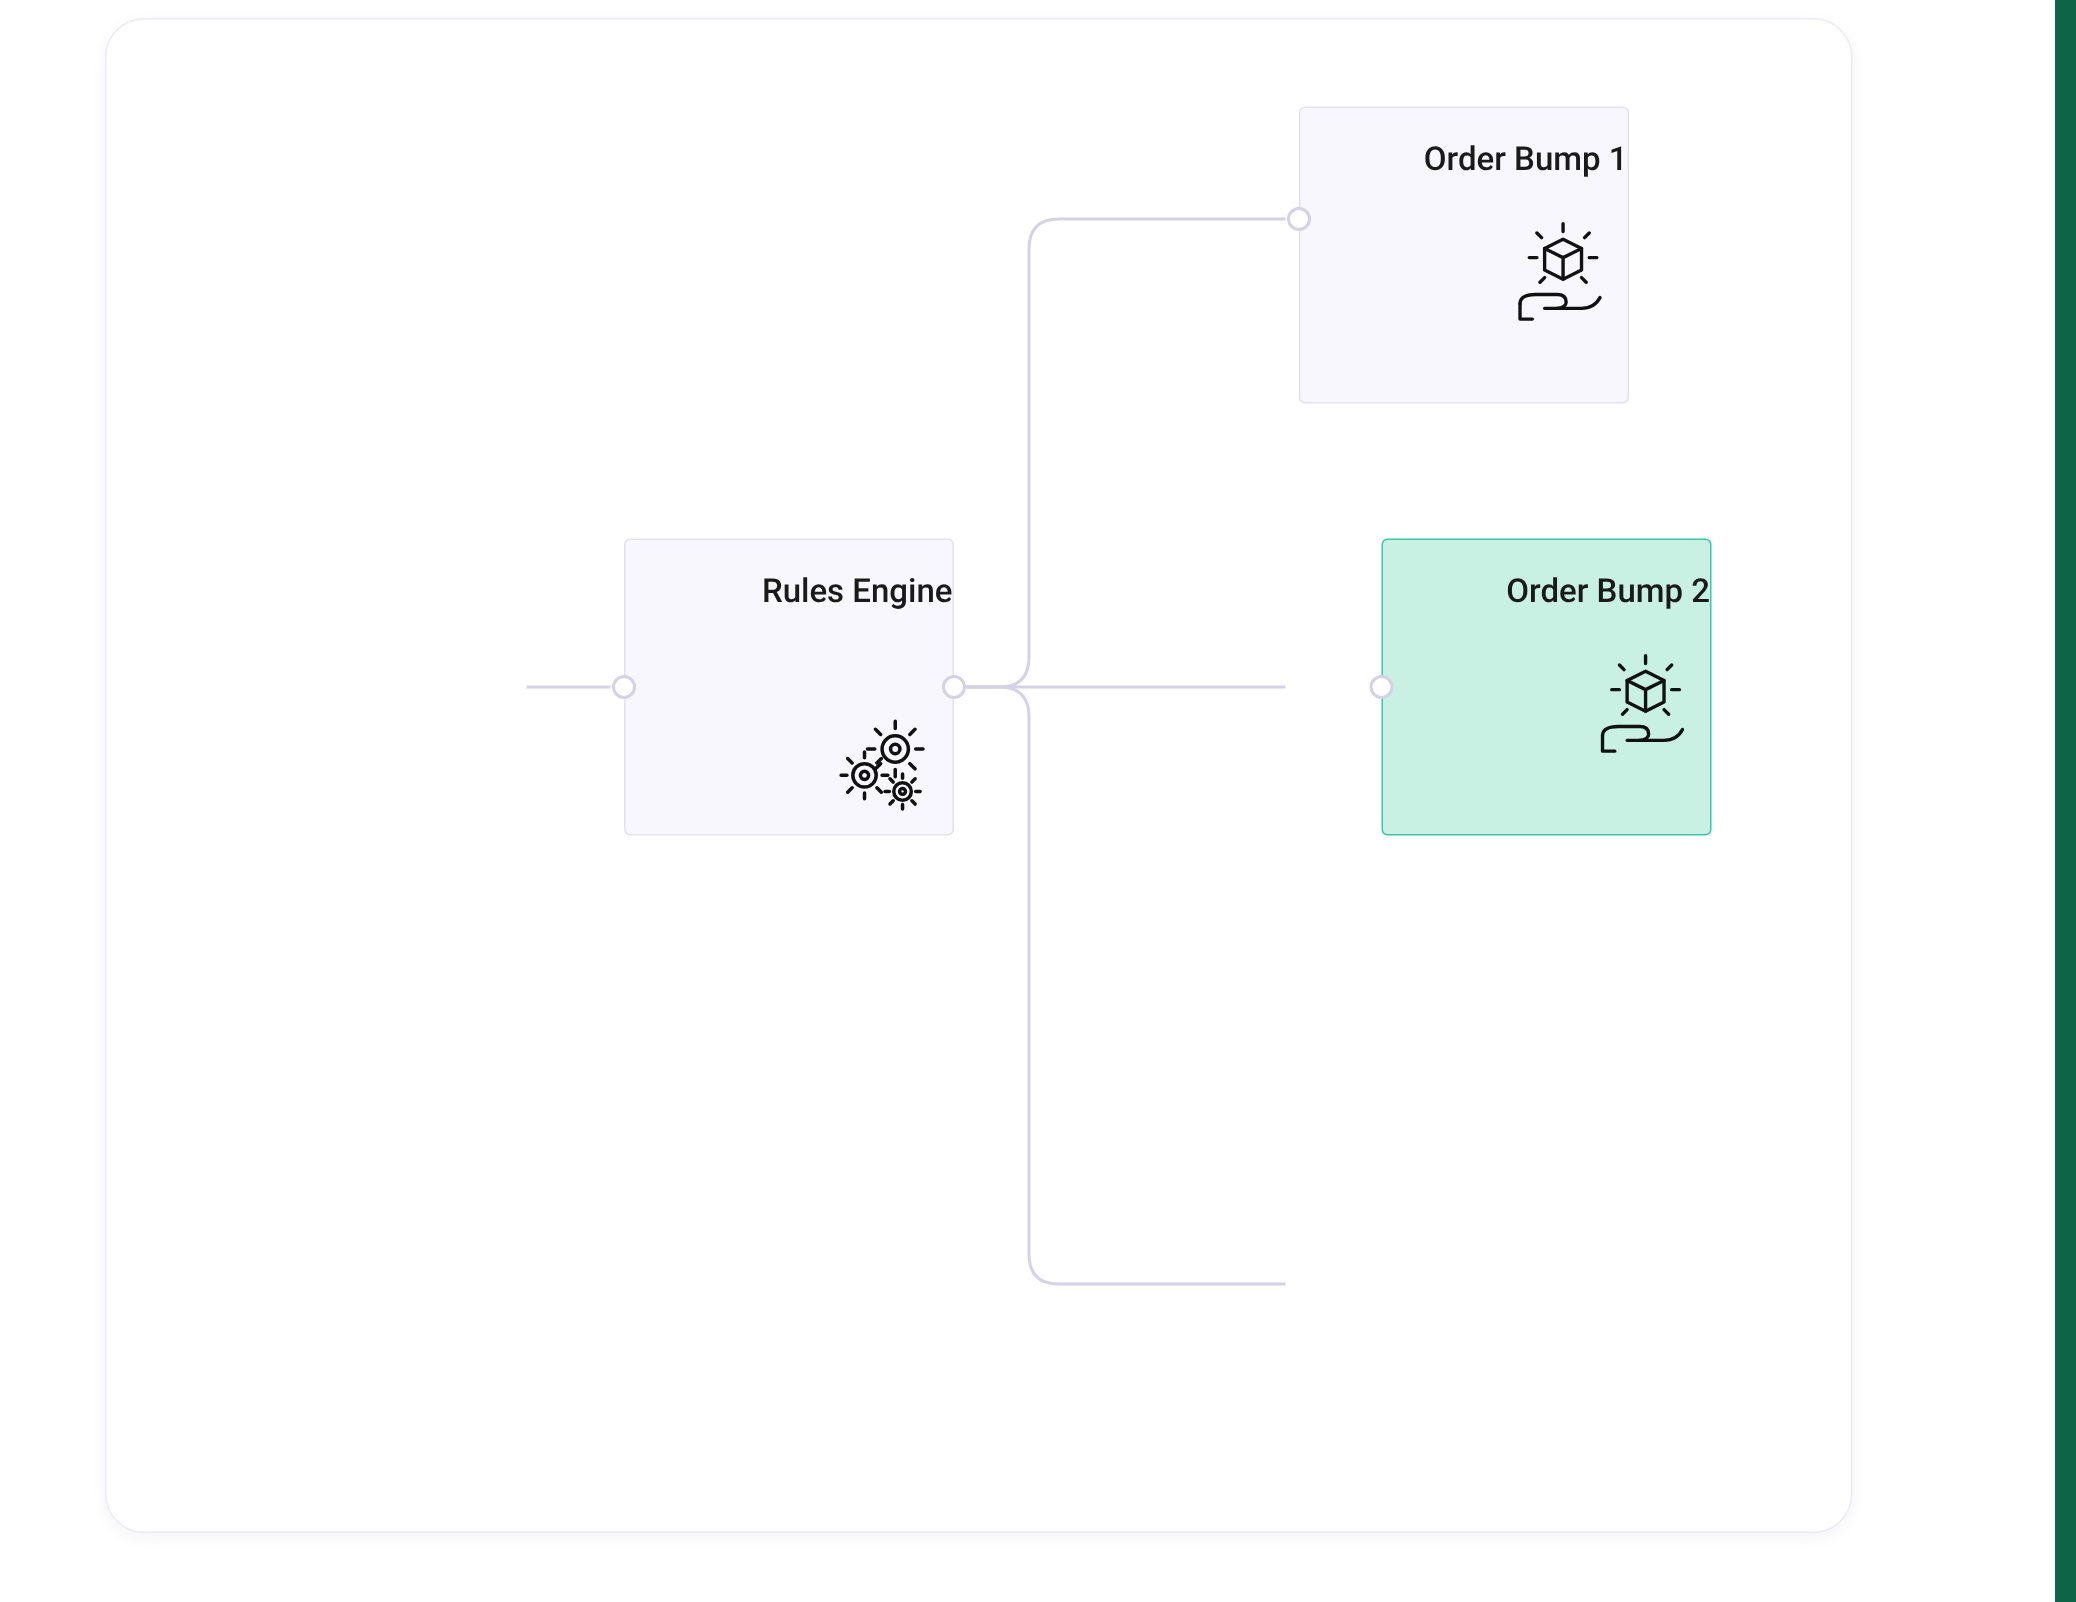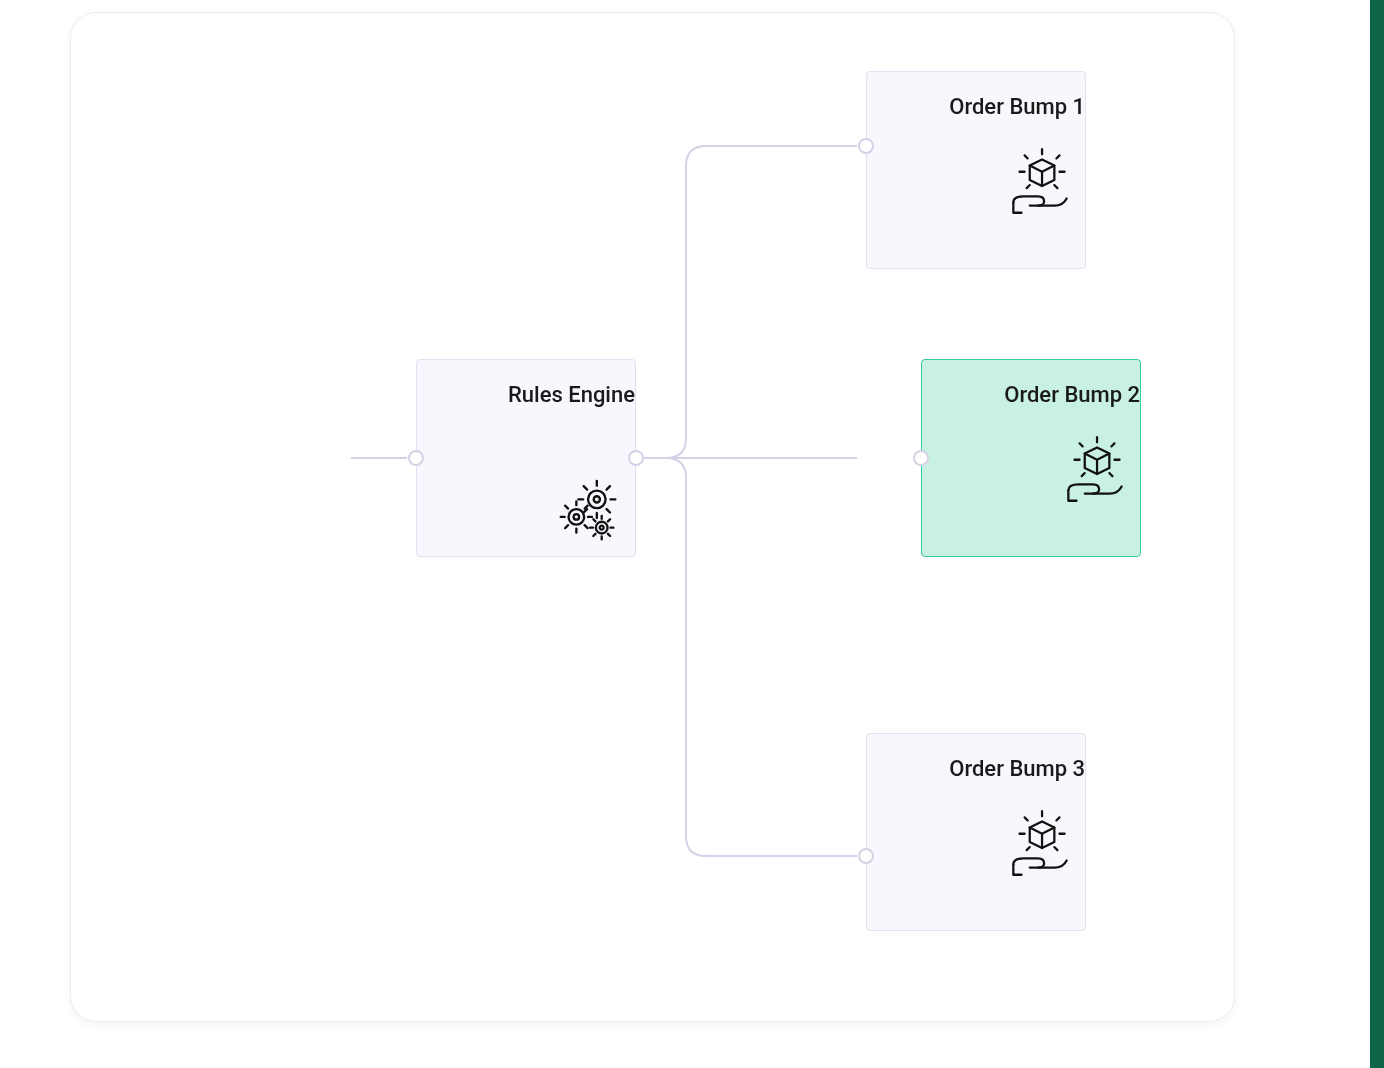--- a/index.html
+++ b/index.html
@@ -135,28 +135,14 @@
         <path d="M30 24 L42 30 L54 24 M42 30 L42 44"></path>
         <path d="M42 8v5 M25 14l3 3 M59 14l-3 3 M20 30h5 M64 30h-5 M27 46l3 -3 M57 46l-3 -3"></path>
         <path d="M14 60 C14 56 18 54 24 54 L38 54 C42 54 44 56 44 59 C44 61 42 63 38 63 L30 63"></path>
         <path d="M38 63 L54 63 C60 63 64 60 66 56"></path>
         <path d="M14 60 L14 70 L22 70"></path>
       </svg>
     </div>
     <div class="port" style="left:-9px; top:90px;"></div>
   </div>
 
-  <div class="node" style="left:795px; top:720px;">
-    <div class="node-title">Order Bump 3</div>
-    <div class="node-icon">
-      <svg viewBox="0 0 80 80" width="82" height="82" fill="none" stroke="#111" stroke-width="2.2" stroke-linecap="round" stroke-linejoin="round">
-        <path d="M30 24 L42 18 L54 24 L54 38 L42 44 L30 38 Z"></path>
-        <path d="M30 24 L42 30 L54 24 M42 30 L42 44"></path>
-        <path d="M42 8v5 M25 14l3 3 M59 14l-3 3 M20 30h5 M64 30h-5 M27 46l3 -3 M57 46l-3 -3"></path>
-        <path d="M14 60 C14 56 18 54 24 54 L38 54 C42 54 44 56 44 59 C44 61 42 63 38 63 L30 63"></path>
-        <path d="M38 63 L54 63 C60 63 64 60 66 56"></path>
-        <path d="M14 60 L14 70 L22 70"></path>
-      </svg>
-    </div>
-    <div class="port" style="left:-9px; top:114px;"></div>
-  </div>
 
 </div>
 
 </body></html>

